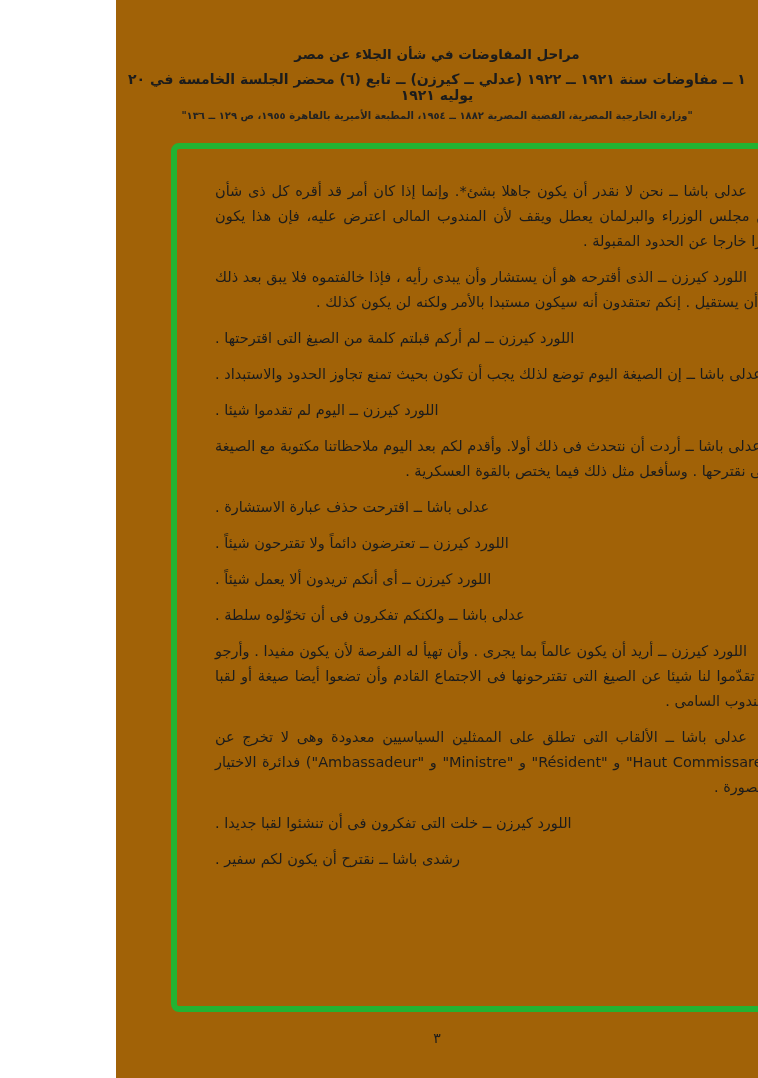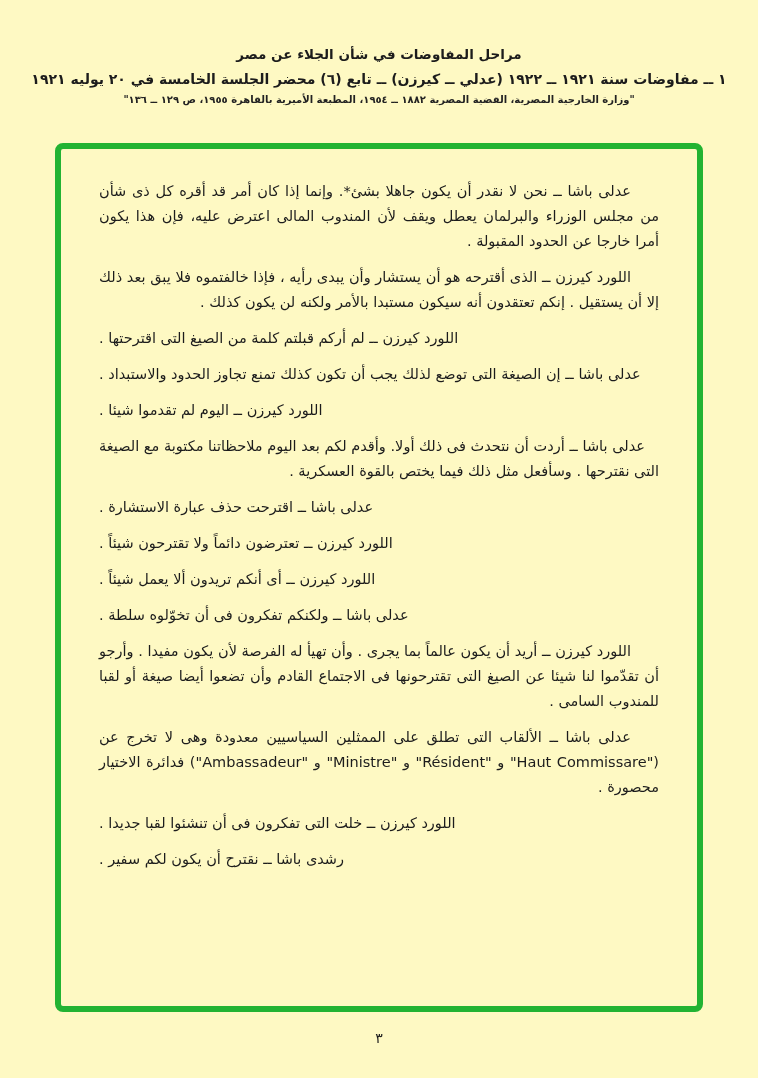--- a/index.html
+++ b/index.html
@@ -3,23 +3,23 @@
 <meta charset="utf-8">
 <style>
   html, body {
     margin: 0;
     padding: 0;
     background: #ffffff;
     font-family: "DejaVu Sans", sans-serif;
   }
   .page {
     position: relative;
-    width: 758px;
+    width: 642px;
     height: 1078px;
-    background: #fef9c3;
+    background: #a16207;
     overflow: hidden;
     direction: rtl;
     color: #1c1c1c;
   }
   .doc-header {
     position: absolute;
     top: 46px;
     left: 0;
     width: 100%;
     text-align: center;
@@ -94,21 +94,21 @@
   <div class="highlight-box" style="border-color: rgb(34, 179, 50);">
     <div class="dialogue">
 
       <p class="ind-sm"><span class="speaker">عدلى باشا</span> <span>ــ</span> <span>نحن لا نقدر أن يكون جاهلا بشئ*. وإنما إذا كان أمر قد أقره كل ذى شأن من مجلس الوزراء والبرلمان يعطل ويقف لأن المندوب المالى اعترض عليه، فإن هذا يكون أمرا خارجا عن الحدود المقبولة .</span></p>
 
       <p class="ind-sm"><span class="speaker">اللورد كيرزن</span> <span>ــ</span> <span>الذى أقترحه هو أن يستشار وأن يبدى رأيه ، فإذا خالفتموه فلا يبق بعد ذلك إلا أن يستقيل . إنكم تعتقدون أنه سيكون مستبدا بالأمر ولكنه لن يكون كذلك .</span></p>
 
 
       <p class="single short-1"><span class="speaker">اللورد كيرزن</span> <span>ــ</span> <span>لم أركم قبلتم كلمة من الصيغ التى اقترحتها .</span></p>
 
-      <p class="single"><span class="speaker">عدلى باشا</span> <span>ــ</span> <span>إن الصيغة التى توضع لذلك يجب أن تكون كذلك تمنع تجاوز الحدود والاستبداد .</span></p>
+      <p class="single"><span class="speaker">عدلى باشا</span> <span>ــ</span> <span>إن الصيغة اليوم توضع لذلك يجب أن تكون بحيث تمنع تجاوز الحدود والاستبداد .</span></p>
 
       <p class="single short-1"><span class="speaker">اللورد كيرزن</span> <span>ــ</span> <span>اليوم لم تقدموا شيئا .</span></p>
 
       <p class="ind-xs"><span class="speaker">عدلى باشا</span> <span>ــ</span> <span>أردت أن نتحدث فى ذلك أولا. وأقدم لكم بعد اليوم ملاحظاتنا مكتوبة مع الصيغة التى نقترحها . وسأفعل مثل ذلك فيما يختص بالقوة العسكرية .</span></p>
 
       <p class="single short-2"><span class="speaker">عدلى باشا</span> <span>ــ</span> <span>اقترحت حذف عبارة الاستشارة .</span></p>
 
       <p class="single short-1"><span class="speaker">اللورد كيرزن</span> <span>ــ</span> <span>تعترضون دائماً ولا تقترحون شيئاً .</span></p>
 
       <p class="single short-1"><span class="speaker">اللورد كيرزن</span> <span>ــ</span> <span>أى أنكم تريدون ألا يعمل شيئاً .</span></p>

